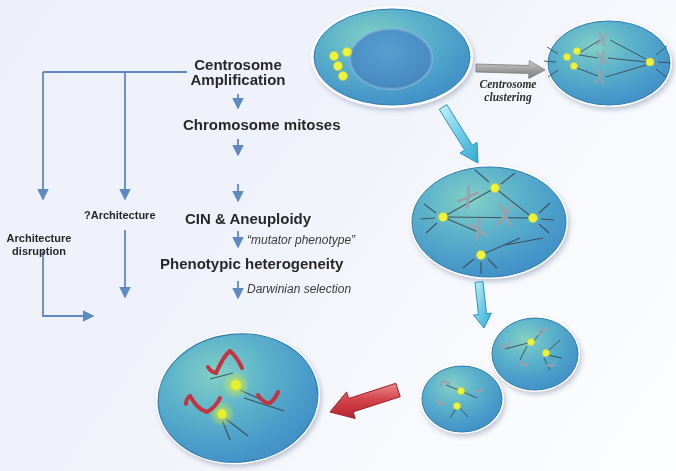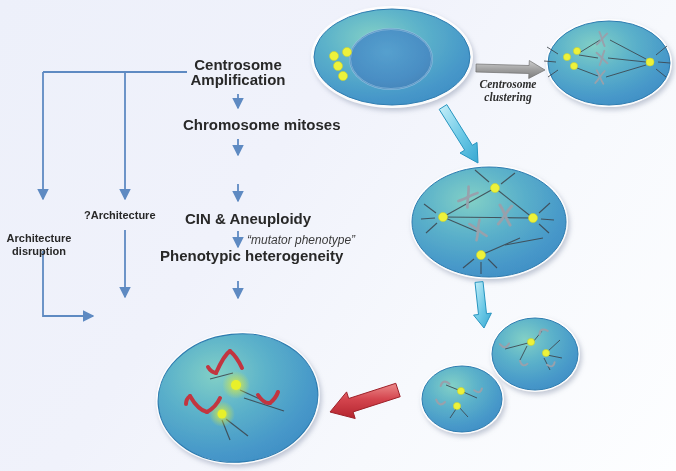--- a/index.html
+++ b/index.html
@@ -247,22 +247,23 @@
 
   <div class="txt node center" style="left:181px;top:57px;width:114px;">Centrosome Amplification</div>
 
   <div class="txt node" style="left:183px;top:117px;">Chromosome mitoses</div>
 
 
   <div class="txt node" style="left:185px;top:211px;">CIN &amp; Aneuploidy</div>
 
   <div class="txt edge-label" style="left:247px;top:234px;">“mutator phenotype”</div>
 
-  <div class="txt node" style="left:160px;top:248px;">Phenotypic heterogeneity</div>
-
+  <div class="txt node" style="left:160px;top:256px;">Phenotypic heterogeneity</div>
+
+  <div class="txt edge-label" style="left:247px;top:283px;">Darwinian selection</div>
 
 
   <div class="txt node small center" style="left:0;top:208px;width:78px;margin-top:24px;">Architecture disruption</div>
 
   <div class="txt node small" style="left:84px;top:209px;">?Architecture</div>
 
   <div class="txt clustering" style="left:462px;top:78px;width:92px;">Centrosome clustering</div>
 
 </div>
 

